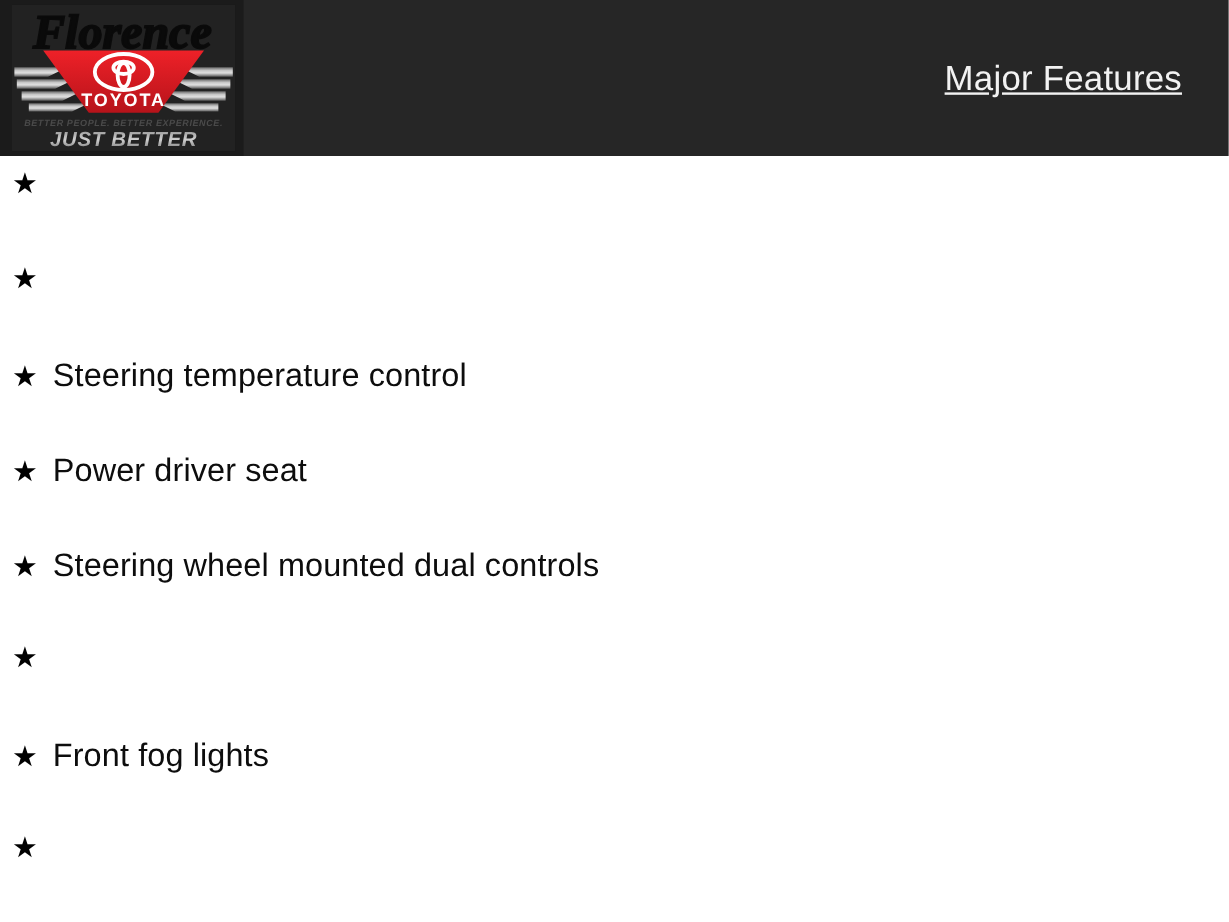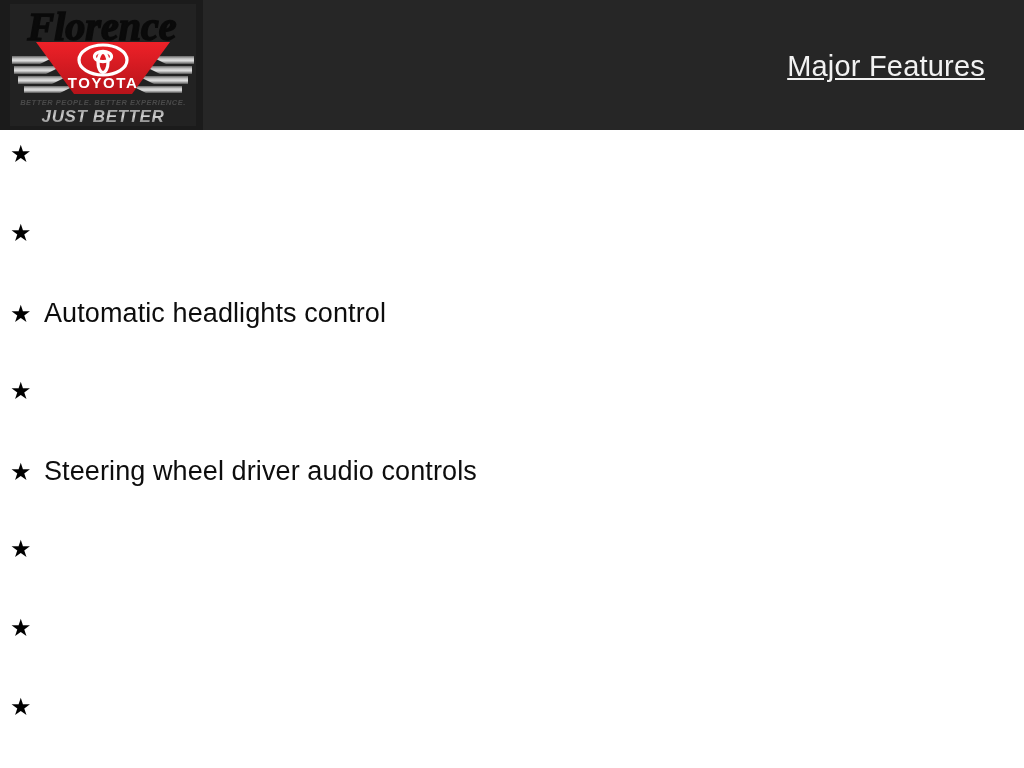--- a/index.html
+++ b/index.html
@@ -164,33 +164,35 @@
 
   <ul class="features">
     <li class="feature-item">
       <span class="bullet-star">★</span>
     </li>
     <li class="feature-item">
       <span class="bullet-star">★</span>
     </li>
     <li class="feature-item">
       <span class="bullet-star">★</span>
-      <span class="feature-text">Automatic headlights control</span>
+      <span class="feature-text">Steering temperature control</span>
+    </li>
+    <li class="feature-item">
+      <span class="bullet-star">★</span>
+      <span class="feature-text">Power driver seat</span>
+    </li>
+    <li class="feature-item">
+      <span class="bullet-star">★</span>
+      <span class="feature-text">Steering wheel mounted dual controls</span>
     </li>
     <li class="feature-item">
       <span class="bullet-star">★</span>
     </li>
     <li class="feature-item">
       <span class="bullet-star">★</span>
-      <span class="feature-text">Steering wheel driver audio controls</span>
-    </li>
-    <li class="feature-item">
-      <span class="bullet-star">★</span>
-    </li>
-    <li class="feature-item">
-      <span class="bullet-star">★</span>
+      <span class="feature-text">Front fog lights</span>
     </li>
     <li class="feature-item">
       <span class="bullet-star">★</span>
     </li>
   </ul>
 
 </div>
 
 </body></html>

